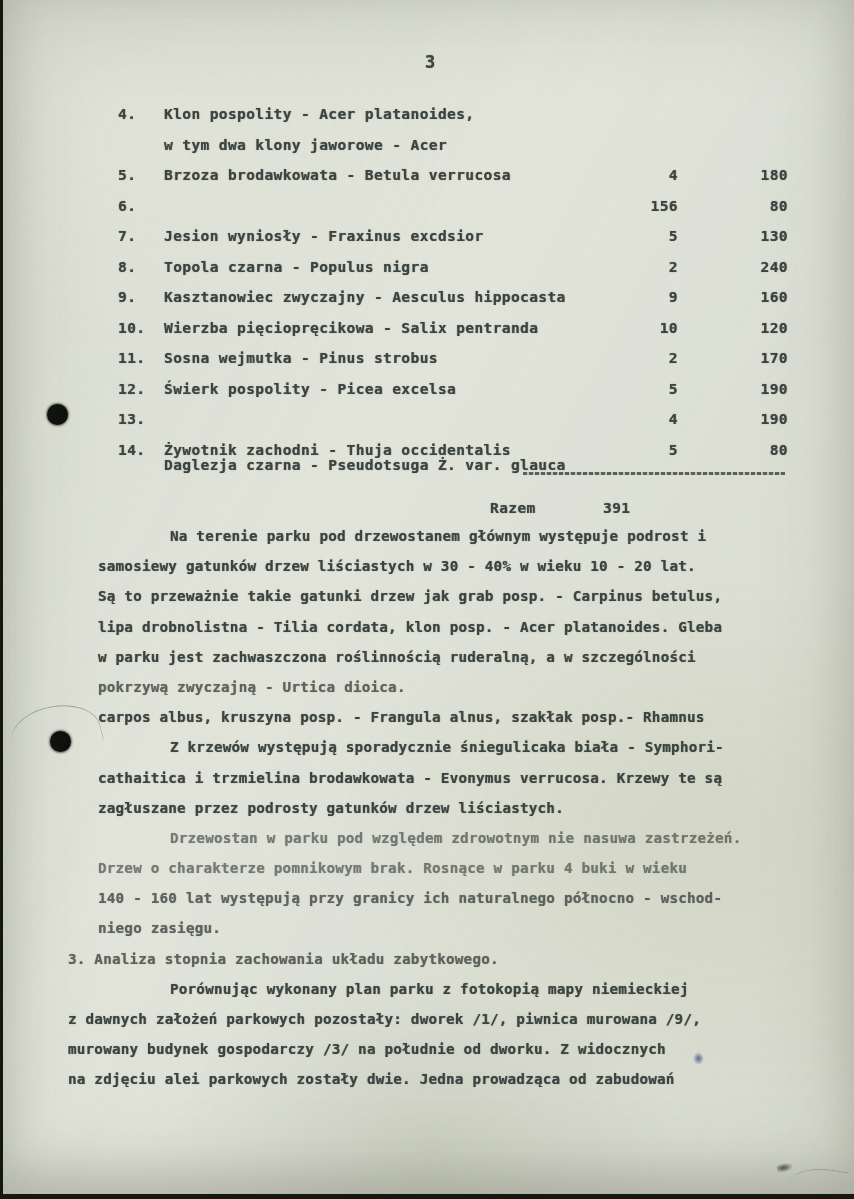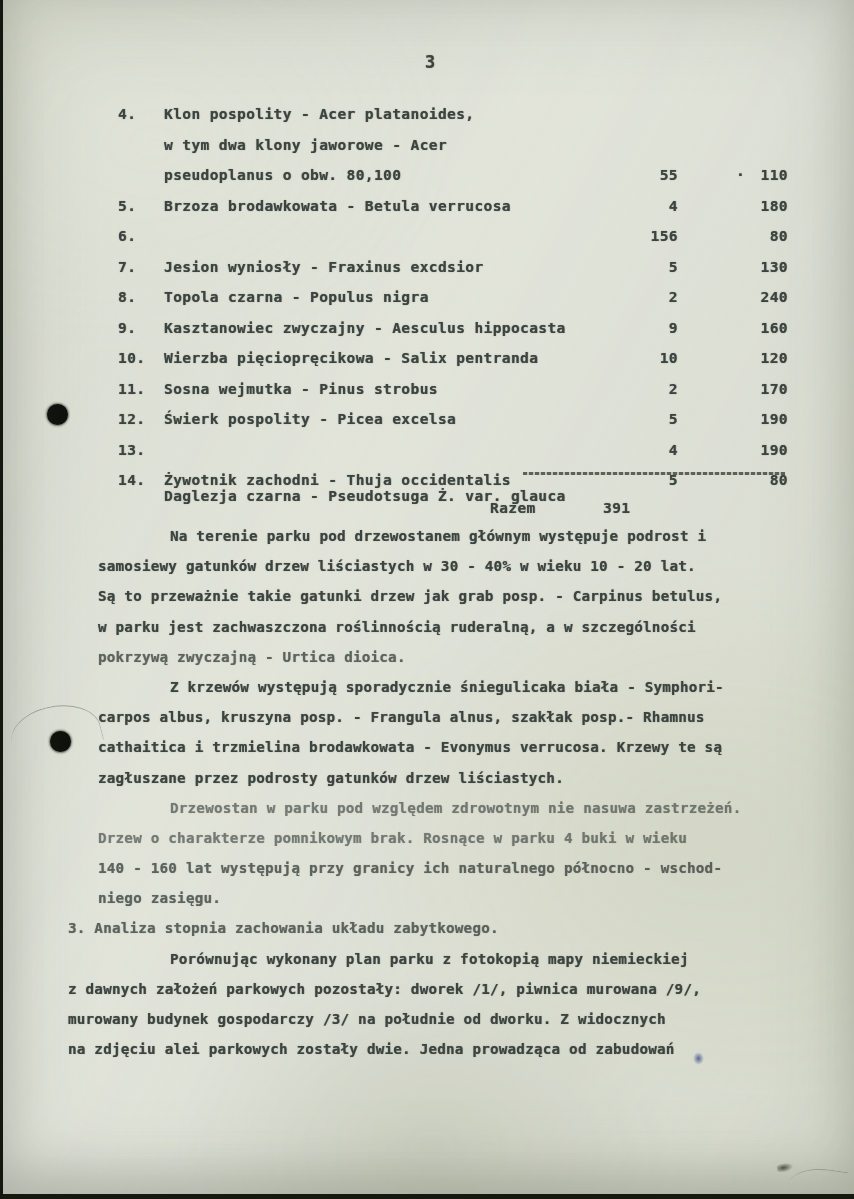--- a/index.html
+++ b/index.html
@@ -222,25 +222,20 @@
 
   <div class="list">
 
     <div class="row">
       <span class="ink num" style="position:absolute;top:0;">4.</span>
       <span class="ink name" style="position:absolute;top:0;">Klon pospolity - Acer platanoides,</span>
     </div>
     <div class="row">
       <span class="ink cont" style="position:absolute;top:0;">w tym dwa klony jaworowe - Acer</span>
     </div>
-    <div class="row">
-      <span class="ink cont" style="position:absolute;top:0;">pseudoplanus o obw. 80,100</span>
-      <span class="ink qty" style="position:absolute;top:0;">55</span>
-      <span class="ink girth dotted" style="position:absolute;top:0;">110</span>
-    </div>
 
     <div class="row">
       <span class="ink num" style="position:absolute;top:0;">5.</span>
       <span class="ink name" style="position:absolute;top:0;">Brzoza brodawkowata - Betula verrucosa</span>
       <span class="ink qty" style="position:absolute;top:0;">4</span>
       <span class="ink girth" style="position:absolute;top:0;">180</span>
     </div>
 
     <div class="row">
       <span class="ink num" style="position:absolute;top:0;">6.</span>
@@ -310,27 +305,28 @@
 
   <div class="ink total-label">Razem</div>
   <div class="ink total-value">391</div>
 
   <div class="body">
 
     <div class="para">
       <div class="line indent">Na terenie parku pod drzewostanem głównym występuje podrost i</div>
       <div class="line">samosiewy gatunków drzew liściastych w 30 - 40% w wieku 10 - 20 lat.</div>
       <div class="line">Są to przeważnie takie gatunki drzew jak grab posp. - Carpinus betulus,</div>
+      <div class="line">lipa drobnolistna - Tilia cordata, klon posp. - Acer platanoides. Gleba</div>
       <div class="line">w parku jest zachwaszczona roślinnością ruderalną, a w szczególności</div>
       <div class="line fade">pokrzywą zwyczajną - Urtica dioica.</div>
     </div>
 
     <div class="para">
+      <div class="line">carpos albus, kruszyna posp. - Frangula alnus, szakłak posp.- Rhamnus</div>
       <div class="line indent">Z krzewów występują sporadycznie śniegulicaka biała - Symphori-</div>
-      <div class="line">carpos albus, kruszyna posp. - Frangula alnus, szakłak posp.- Rhamnus</div>
       <div class="line">cathaitica i trzmielina brodawkowata - Evonymus verrucosa. Krzewy te są</div>
       <div class="line">zagłuszane przez podrosty gatunków drzew liściastych.</div>
     </div>
 
     <div class="para">
       <div class="line indent faint">Drzewostan w parku pod względem zdrowotnym nie nasuwa zastrzeżeń.</div>
       <div class="line faint">Drzew o charakterze pomnikowym brak. Rosnące w parku 4 buki w wieku</div>
       <div class="line fade">140 - 160 lat występują przy granicy ich naturalnego północno - wschod-</div>
       <div class="line fade">niego zasięgu.</div>
     </div>

